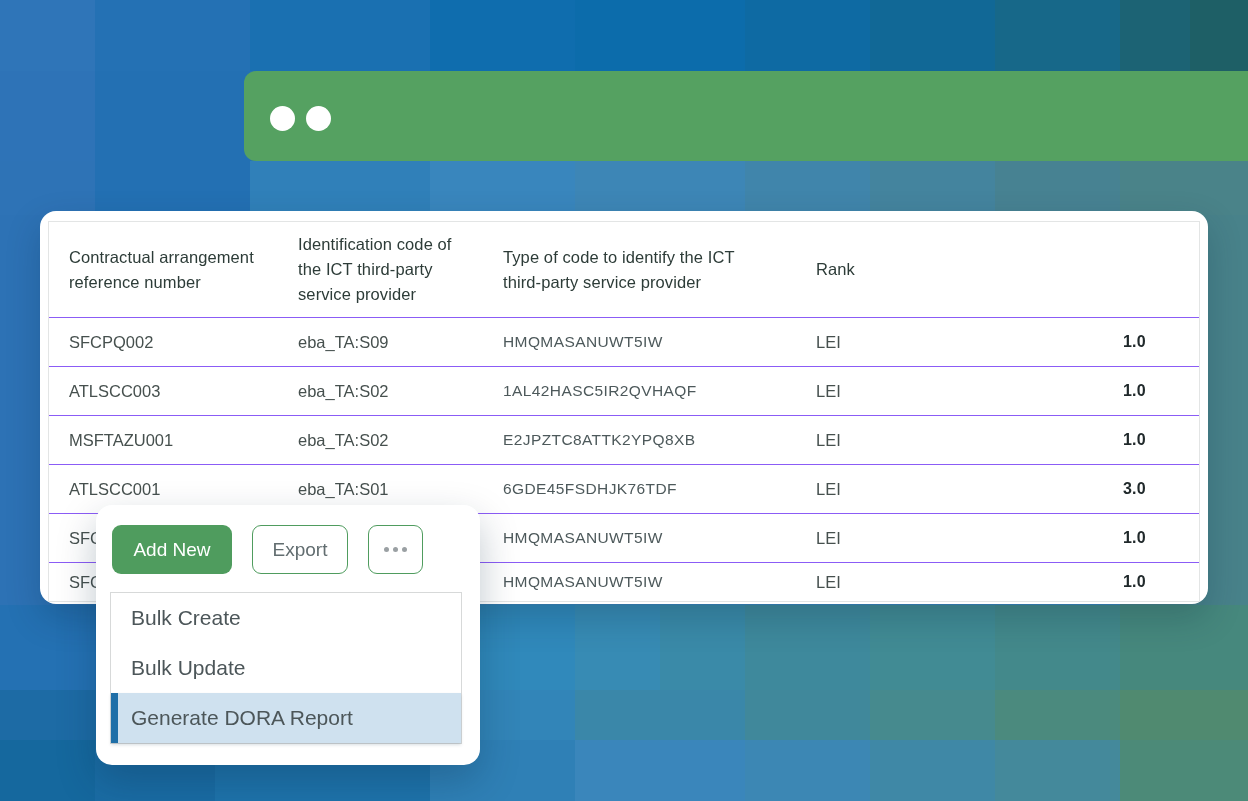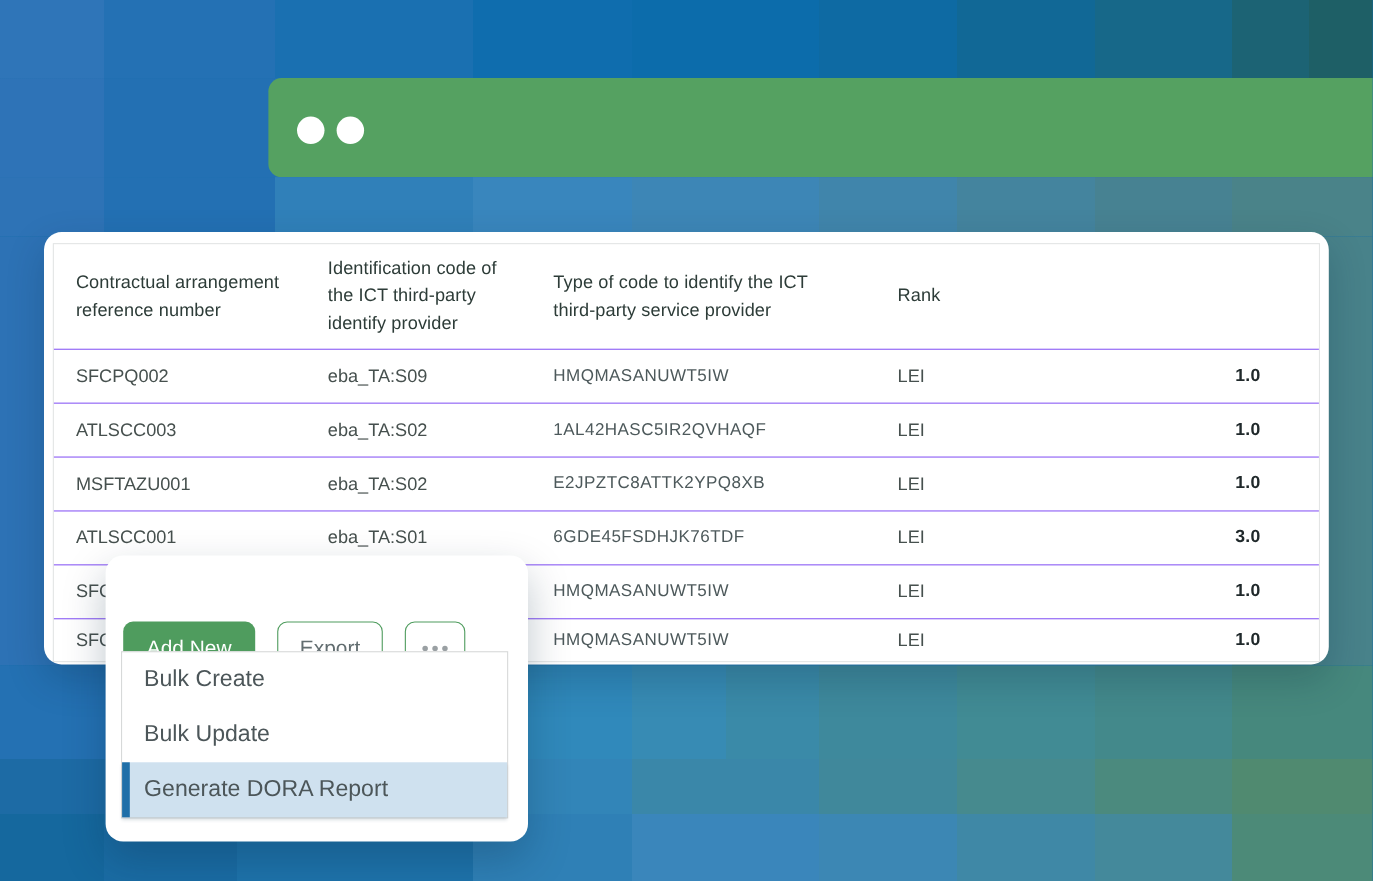--- a/index.html
+++ b/index.html
@@ -54,21 +54,21 @@
   .td.code{font-size:15.5px;color:#4d595b;letter-spacing:.4px;text-align:center;}
   .td.rank{font-weight:700;color:#20292b;font-size:16px;letter-spacing:.2px;}
 
   
   .panel{
     position:absolute;left:96px;top:505px;width:384px;height:260px;background:#fff;
     border-radius:16px;box-shadow:0 16px 38px rgba(8,35,60,.25);z-index:5;
   }
   .btn-row{position:absolute;left:16px;top:20px;display:flex;gap:20px;align-items:center;}
   .btn{height:49px;border-radius:9px;box-sizing:border-box;display:flex;align-items:center;
-       justify-content:center;font-family:inherit;font-size:19px;cursor:pointer;margin-top:40px;}
+       justify-content:center;font-family:inherit;font-size:19px;cursor:pointer;}
   .btn-primary{width:120px;background:var(--primary-button-bg,#4f9c5e);color:#ffffff;border:none;}
   .btn-outline{width:96px;background:#fff;border:1.6px solid var(--outline-button-border,#4f9c5e);color:#626d70;}
   .btn-more{width:55px;background:#fff;border:1.6px solid var(--outline-button-border,#4f9c5e);gap:4px;}
   .btn-more i{width:5px;height:5px;border-radius:50%;background:#9aa0a3;display:block;}
 
   
   .menu{
     position:absolute;left:14px;top:87px;width:352px;background:#fff;
     border:1px solid #d7d9d9;box-sizing:border-box;
   }
@@ -98,21 +98,21 @@
 
   <div class="appbar">
     <span class="dot dot-1"></span>
     <span class="dot dot-2"></span>
   </div>
 
   <div class="card">
     <div class="table">
       <div class="tr head">
         <div class="c th">Contractual arrangement reference number</div>
-        <div class="c th">Identification code of the ICT third-party identify provider</div>
+        <div class="c th">Identification code of the ICT third-party service provider</div>
         <div class="c th">Type of code to identify the ICT third-party service provider</div>
         <div class="c th">Rank</div>
       </div>
 
       <div class="tr body">
         <div class="c td">SFCPQ002</div>
         <div class="c td">eba_TA:S09</div>
         <div class="c td code">HMQMASANUWT5IW</div>
         <div class="c td">LEI</div>
         <div class="c td rank">1.0</div>

